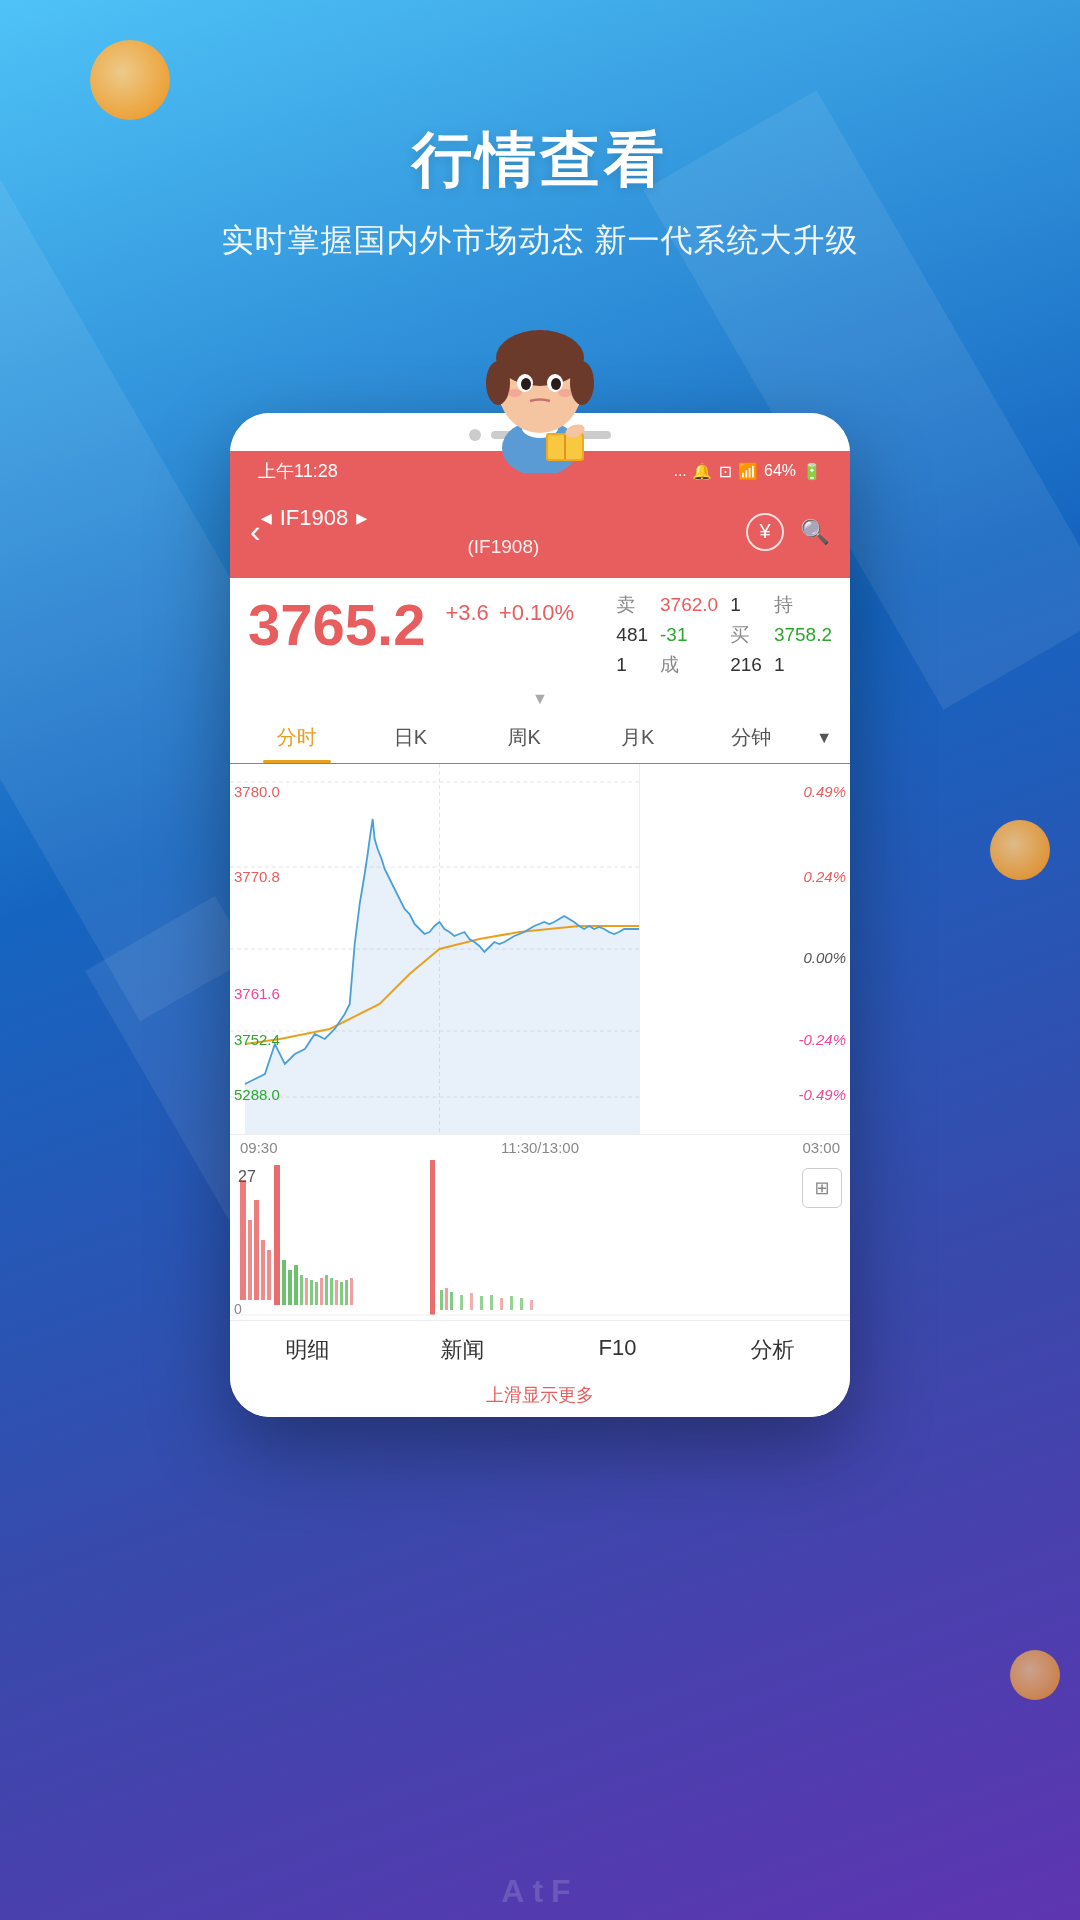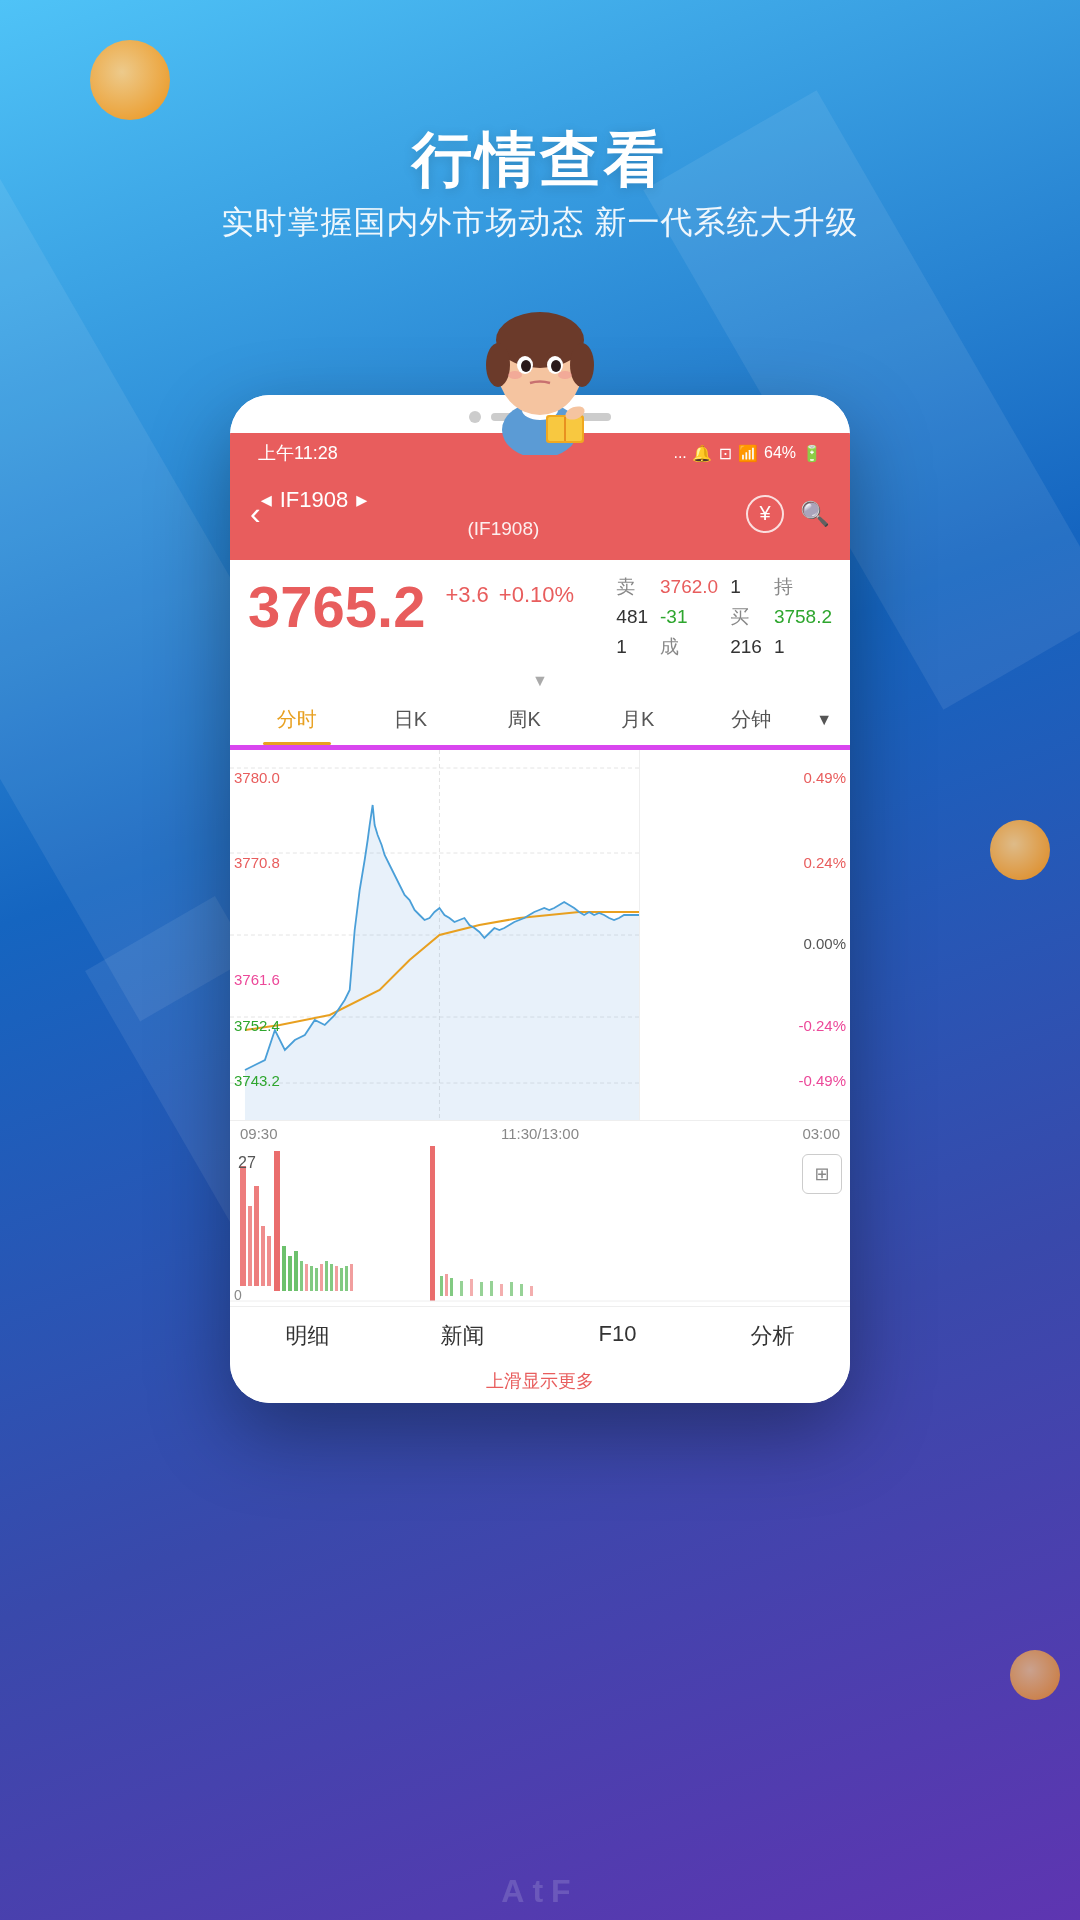--- a/index.html
+++ b/index.html
@@ -55,20 +55,21 @@
     .hero-title {
       font-size: 60px;
       font-weight: 700;
       color: white;
       letter-spacing: 4px;
       text-shadow: 0 2px 12px rgba(0,0,0,0.15);
     }
     .hero-subtitle {
       font-size: 32px;
       color: rgba(255,255,255,0.92);
+      margin-top: 18px;
       letter-spacing: 1px;
     }
 
     
     .mascot-container {
       position: relative;
       z-index: 10;
       display: flex;
       justify-content: center;
       margin-top: 30px;
@@ -227,21 +228,21 @@
       background: white;
       color: #aaa;
       font-size: 16px;
     }
 
     
     .chart-tabs {
       background: white;
       display: flex;
       align-items: center;
-      border-bottom: 5px solid #d946ef;
+      border-bottom: 1px solid #d946ef;
       padding: 0 10px;
     }
     .chart-tab {
       flex: 1;
       text-align: center;
       padding: 12px 4px;
       font-size: 20px;
       color: #555;
       cursor: pointer;
       position: relative;
@@ -291,20 +292,21 @@
     }
     .y-label-left.red { color: #e85d5d; }
     .y-label-left.black { color: #ec4899; margin-top: 36px; }
     .y-label-left.green { color: #2ea62e; }
 
     
     .y-label-right {
       position: absolute;
       right: 4px;
       font-size: 15px;
+      font-style: italic;
     }
     .y-label-right.red { color: #e85d5d; }
     .y-label-right.gray { color: #555; }
     .y-label-right.green { color: #ec4899; }
 
     
     .x-axis {
       background: white;
       display: flex;
       justify-content: space-between;
@@ -506,21 +508,21 @@
     </div>
 
     <div class="chart-area">
 
       <div class="chart-left">
         
         <span class="y-label-left red" style="top:5%">3780.0</span>
         <span class="y-label-left red" style="top:28%">3770.8</span>
         <span class="y-label-left black" style="top:50%">3761.6</span>
         <span class="y-label-left green" style="top:72%">3752.4</span>
-        <span class="y-label-left green" style="top:87%">3743.2</span>
+        <span class="y-label-left green" style="top:87%">5288.0</span>
 
         
         <svg width="100%" height="100%" viewBox="0 0 410 370" preserveAspectRatio="none" xmlns="http://www.w3.org/2000/svg">
 
           <line x1="0" y1="18" x2="410" y2="18" stroke="#ddd" stroke-width="0.8" stroke-dasharray="4,3"></line>
           <line x1="0" y1="103" x2="410" y2="103" stroke="#ddd" stroke-width="0.8" stroke-dasharray="4,3"></line>
           <line x1="0" y1="185" x2="410" y2="185" stroke="#ddd" stroke-width="0.8" stroke-dasharray="4,3"></line>
           <line x1="0" y1="267" x2="410" y2="267" stroke="#ddd" stroke-width="0.8" stroke-dasharray="4,3"></line>
           <line x1="0" y1="333" x2="410" y2="333" stroke="#ddd" stroke-width="0.8" stroke-dasharray="4,3"></line>
 

